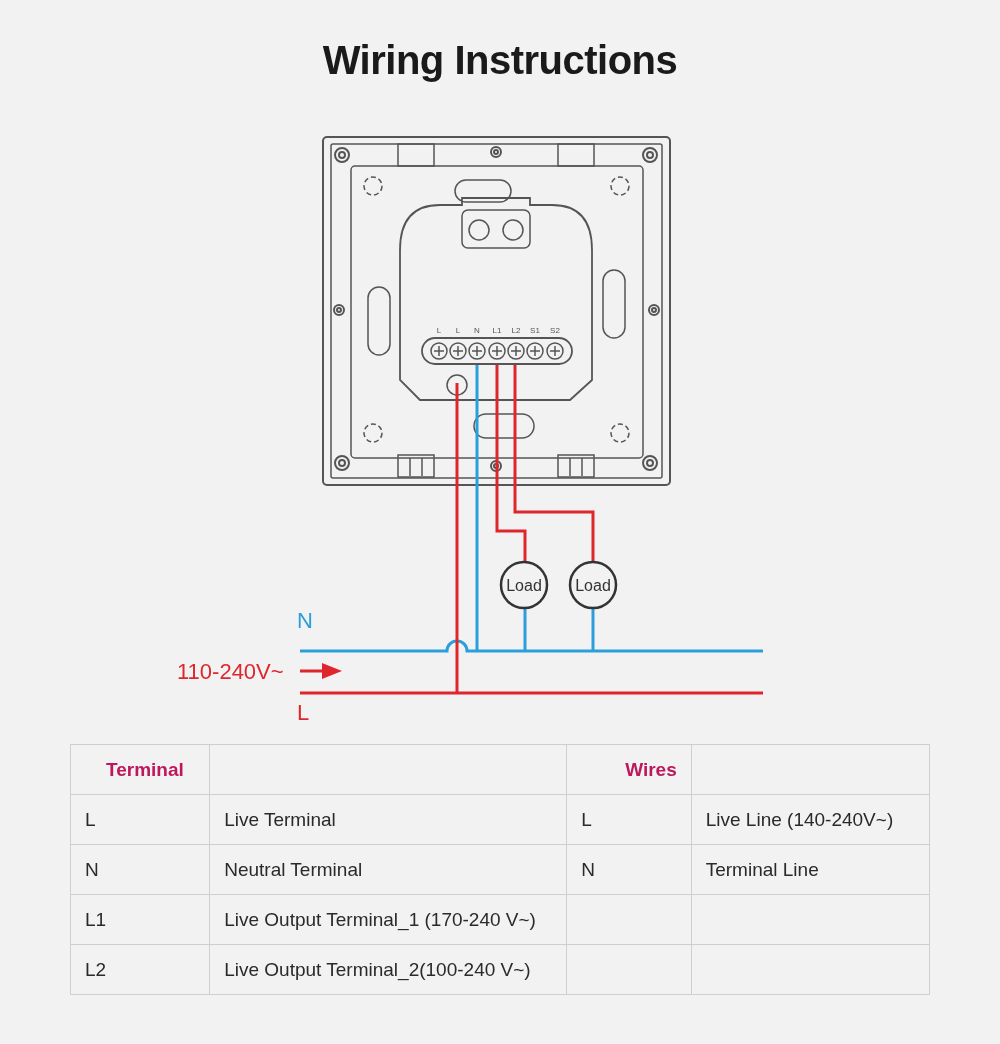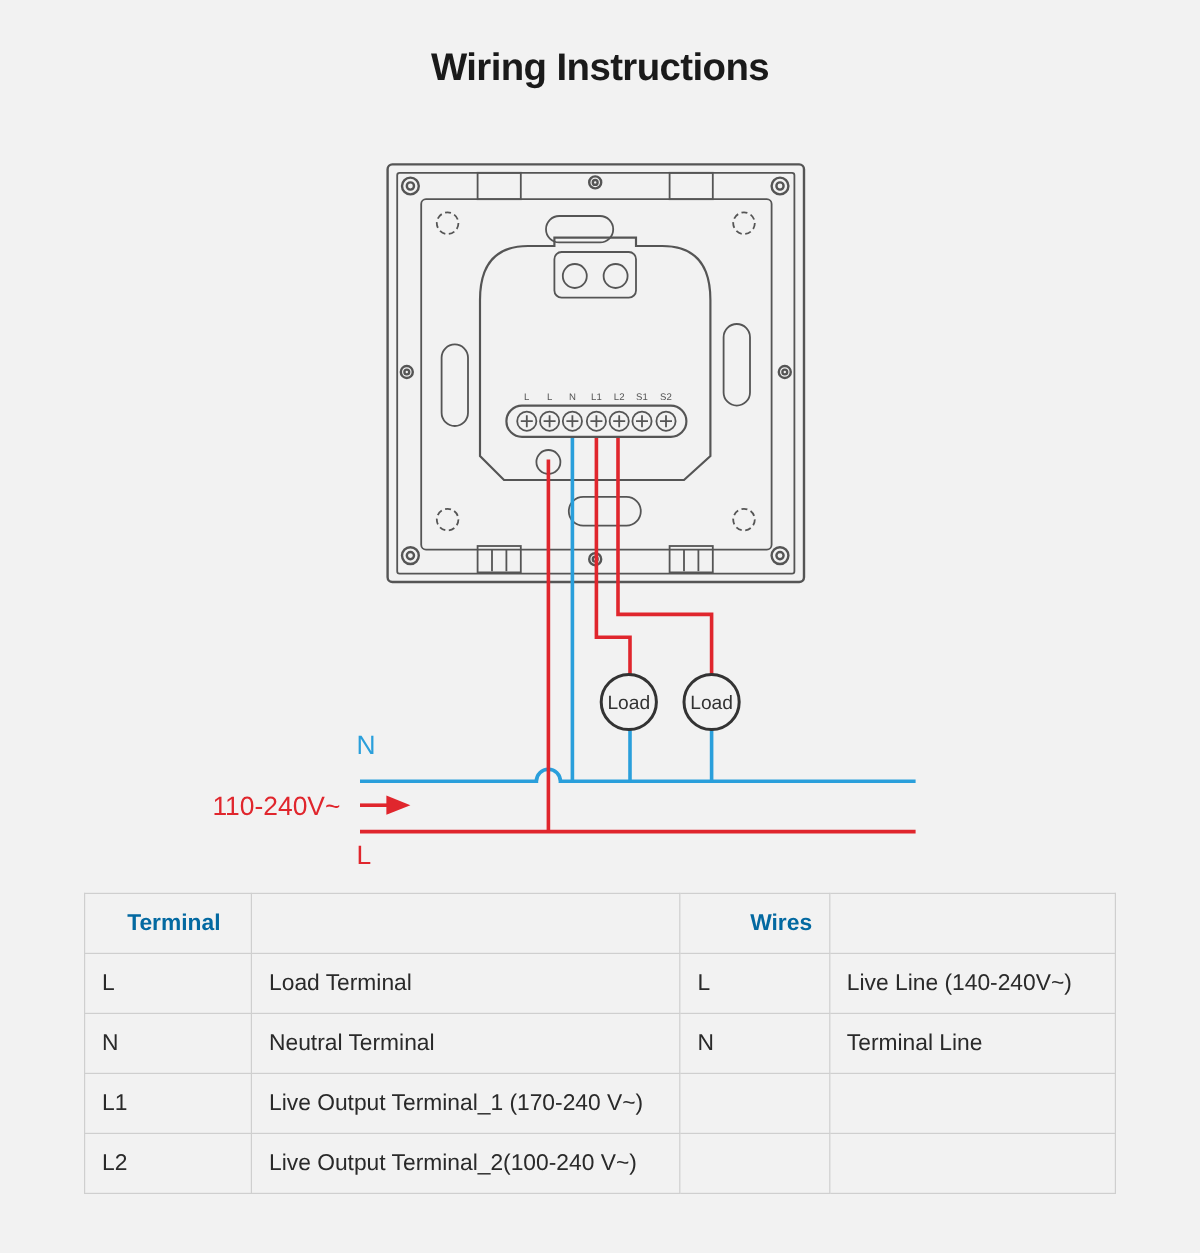--- a/index.html
+++ b/index.html
@@ -1,23 +1,23 @@
 <!DOCTYPE html>
 <html><head>
 <meta charset="utf-8">
 <style>
   html, body { margin:0; padding:0; }
   body { width:1000px; height:1044px; background:#f2f2f2; position:relative; overflow:hidden;
          font-family:"Liberation Sans", "DejaVu Sans", sans-serif; color:#1a1a1a; }
   .title { position:absolute; top:38px; left:0; width:1000px; text-align:center;
-           font-size:32px; font-weight:bold; letter-spacing:-0.5px; color:#1a1a1a; }
+           font-size:40px; font-weight:bold; letter-spacing:-0.5px; color:#1a1a1a; }
   svg.diagram { position:absolute; left:0; top:0; }
   .wtable { position:absolute; left:70px; top:744px; width:860px; border-collapse:collapse; }
   .wtable td { border:1px solid #cfcfcf; height:49px; padding:0 14px; font-size:19px; color:#2a2a2a; vertical-align:middle; }
-  .wtable td.h { font-weight:bold; color:#0369a1;padding-left:35px; }
+  .wtable td.h { font-weight:bold; color:#be185d;padding-left:35px; }
   .c1 { width:92px; } .c2 { width:354px; } .c3 { width:80px;text-align:right; } .c4 { width:222px; }
 </style>
 </head>
 <body>
 
 <div class="title">Wiring Instructions</div>
 
 <svg class="diagram" width="1000" height="740" viewBox="0 0 1000 740">
 
   <g fill="none" stroke="#555" stroke-width="2">
@@ -157,21 +157,21 @@
 <table class="wtable">
   <tbody>
       <tr>
     <td class="c1 h">Terminal</td>
     <td class="c2 h"></td>
     <td class="c3 h">Wires</td>
     <td class="c4 h"></td>
   </tr>
   <tr>
     <td>L</td>
-    <td>Load Terminal</td>
+    <td>Live Terminal</td>
     <td>L</td>
     <td>Live Line (140-240V~)</td>
   </tr>
   <tr>
     <td>N</td>
     <td>Neutral Terminal</td>
     <td>N</td>
     <td>Terminal Line</td>
   </tr>
   <tr>

